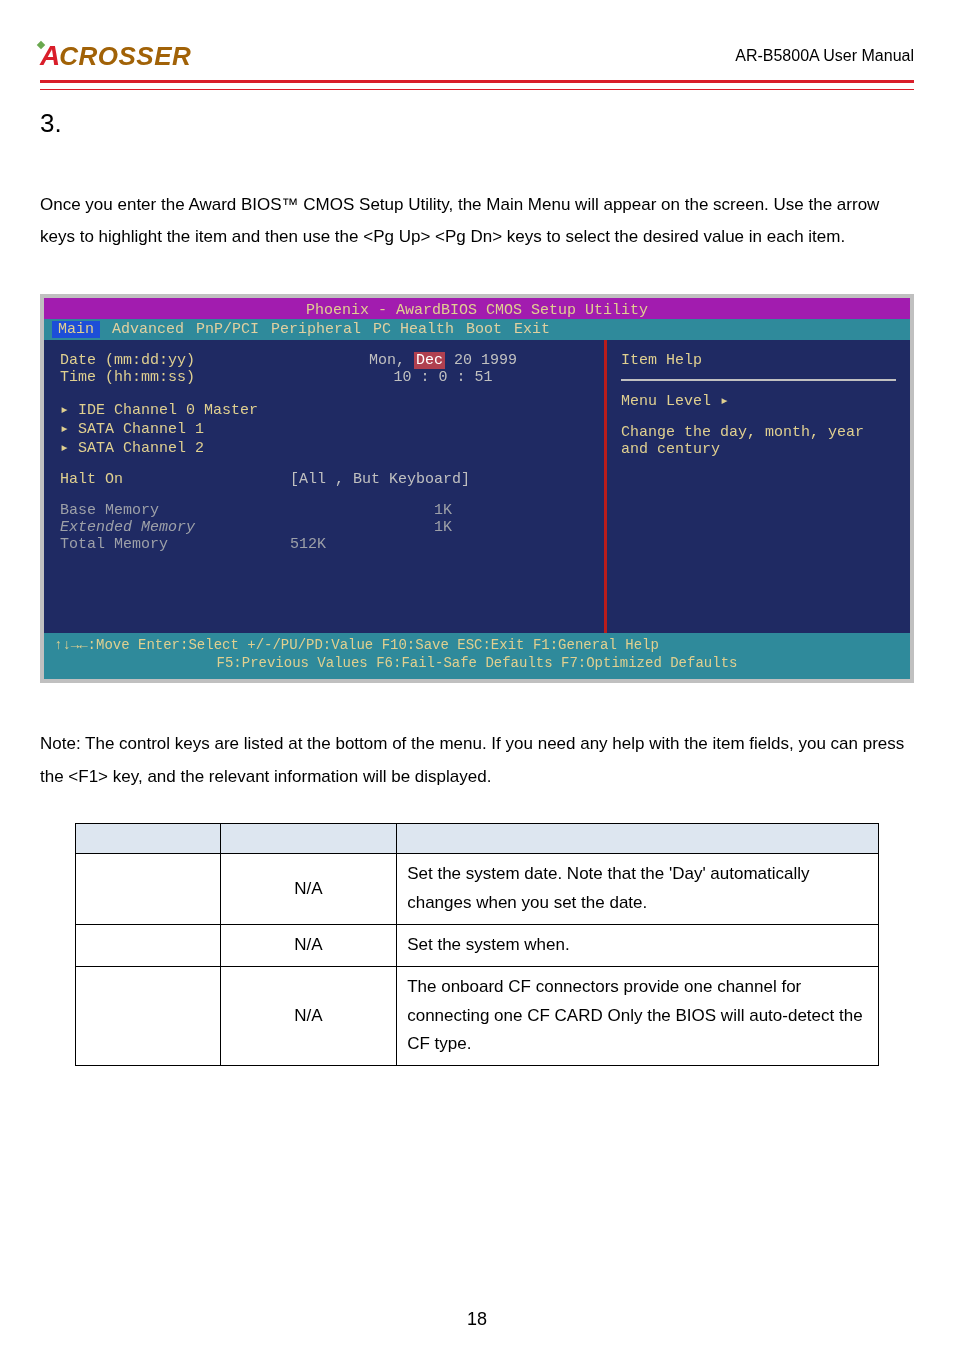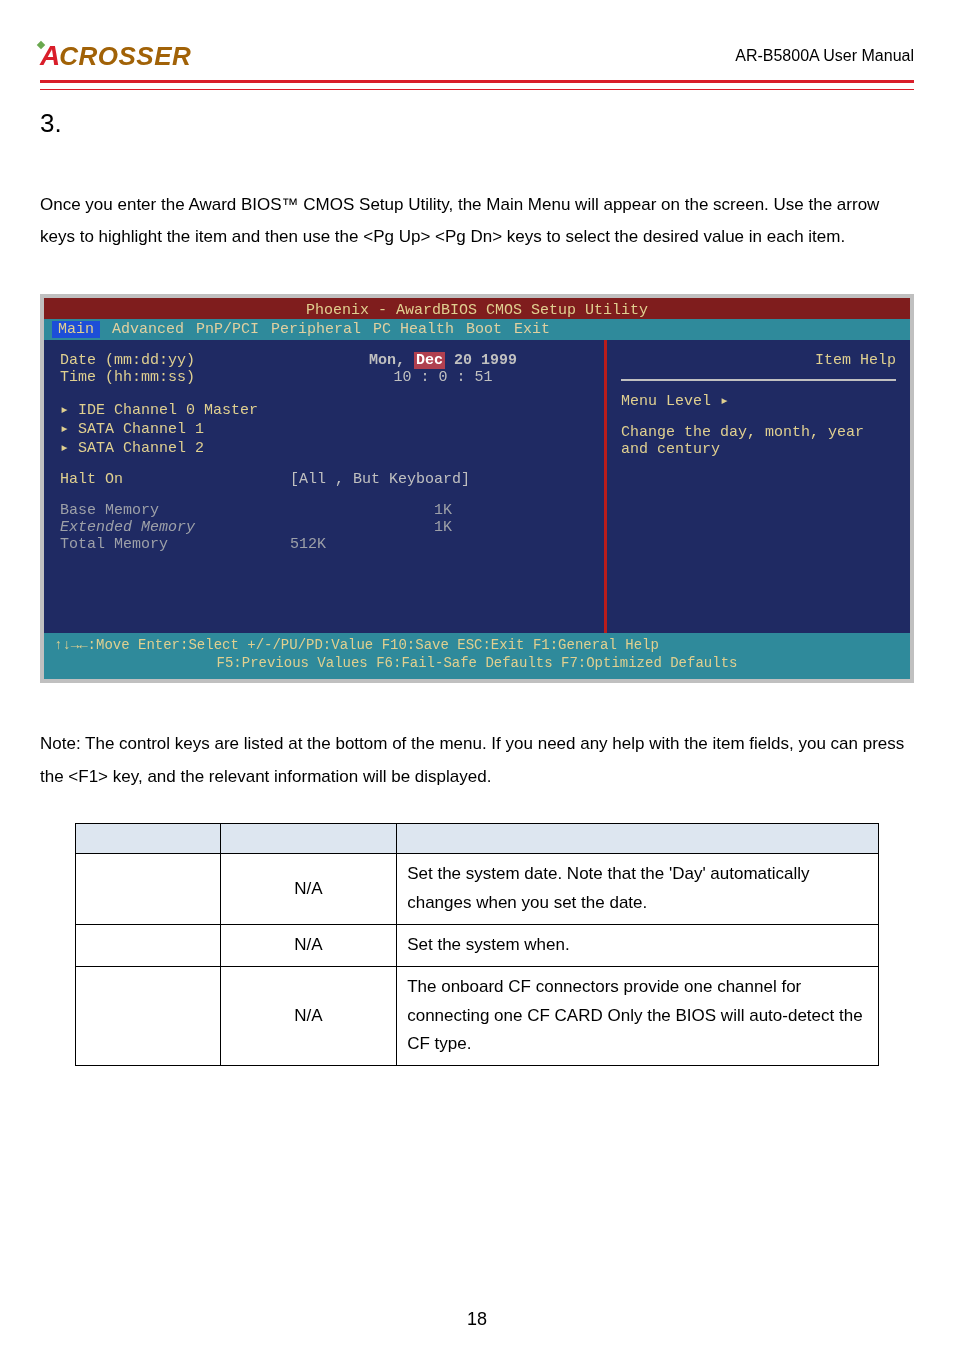--- a/index.html
+++ b/index.html
@@ -75,21 +75,21 @@
   }
   .bios-shot {
     border: 4px solid #c0c0c0;
     font-family: "Courier New", monospace;
     font-size: 15px;
     background: #1f2a63;
     color: #fff;
     margin-bottom: 45px;
   }
   .bios-title {
-    background: #7f1d1d;
+    background: #a21caf;
     color: #e0d090;
     text-align: center;
     padding: 4px 0 0 0;
   }
   .bios-menubar {
     background: #2f8a9b;
     color: #e0d0a0;
     padding: 2px 8px;
     display: flex;
     gap: 12px;
@@ -113,29 +113,28 @@
     color: #e0d090;
   }
   .bios-row { display: flex; }
   .bios-label { color: #e0d090; flex: 0 0 230px; }
   .bios-val { color: #c0c0c0; text-align: center; flex: 1; }
   .bios-sub { color: #e0d090; }
   .bios-sub::before { content: "▸ "; color: #e0d090; }
   .bios-gray { color: #9da0a8; }
   .highlight-field {
     display: inline-block;
-    font-weight: bold;
   }
   .highlight-field .hl {
     background: #b04050;
     color: #fff;
     padding: 0 2px;
   }
   .bios-helpTitle {
-    text-align: right;
+    text-align: left;
     color: #e0d090;
     margin-bottom: 10px;
   }
   .bios-helpBody {
     color: #e0d090;
     font-size: 15px;
     border-top: 2px solid #c0c0c0;
     padding-top: 10px;
   }
   .bios-footer {

